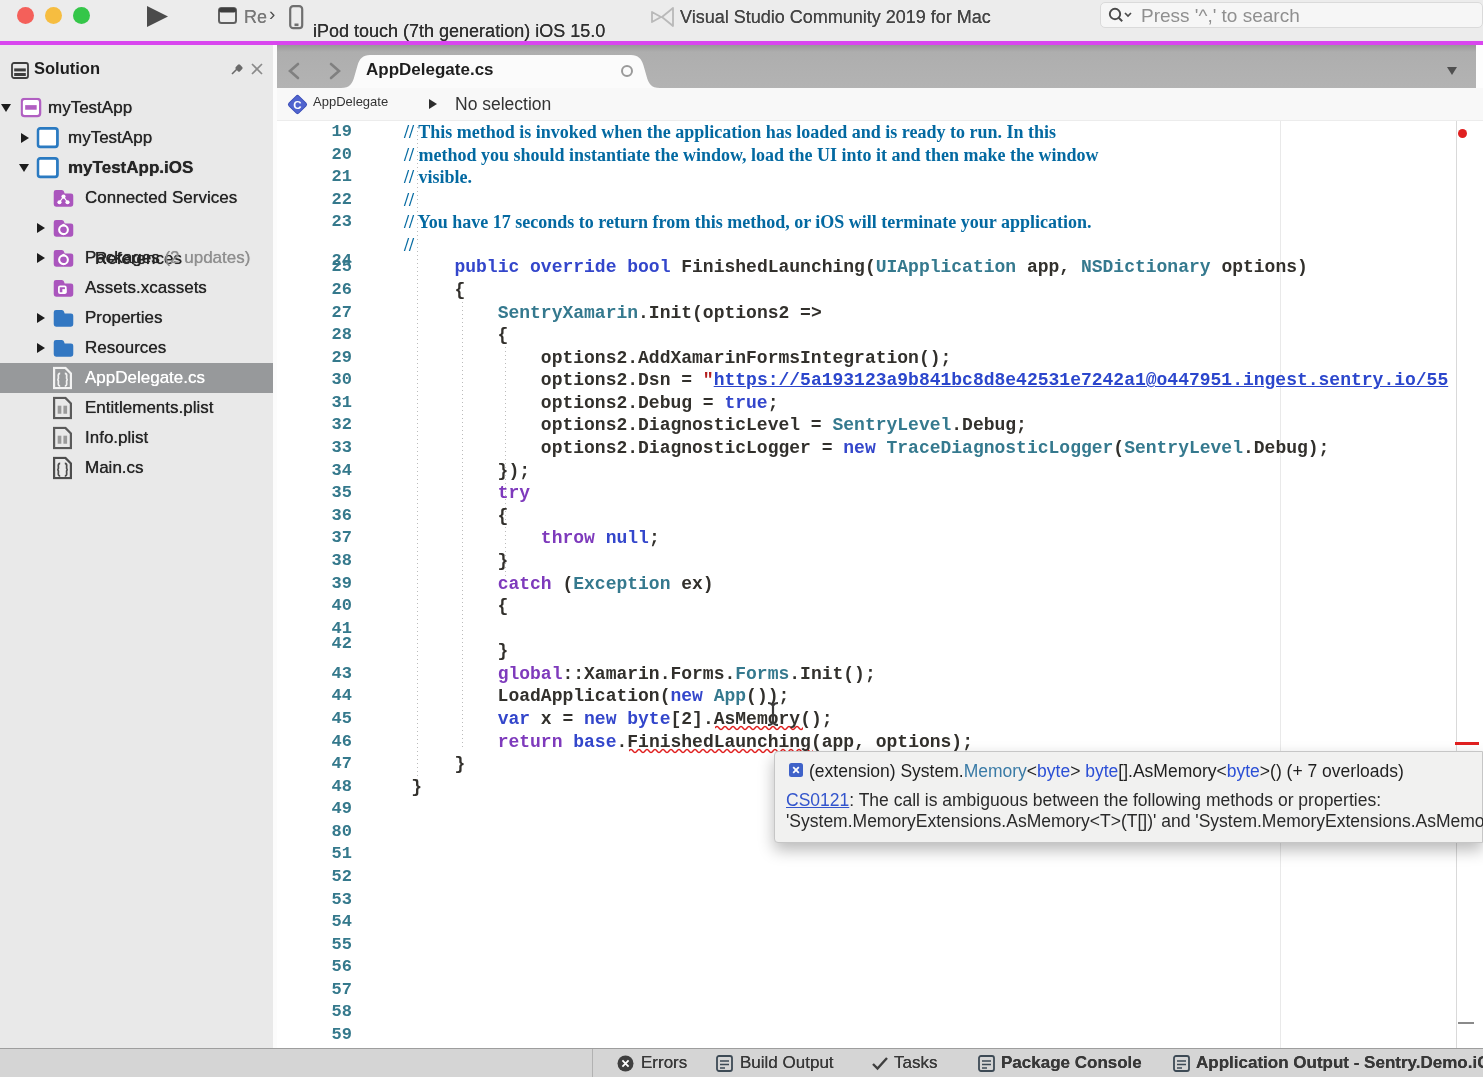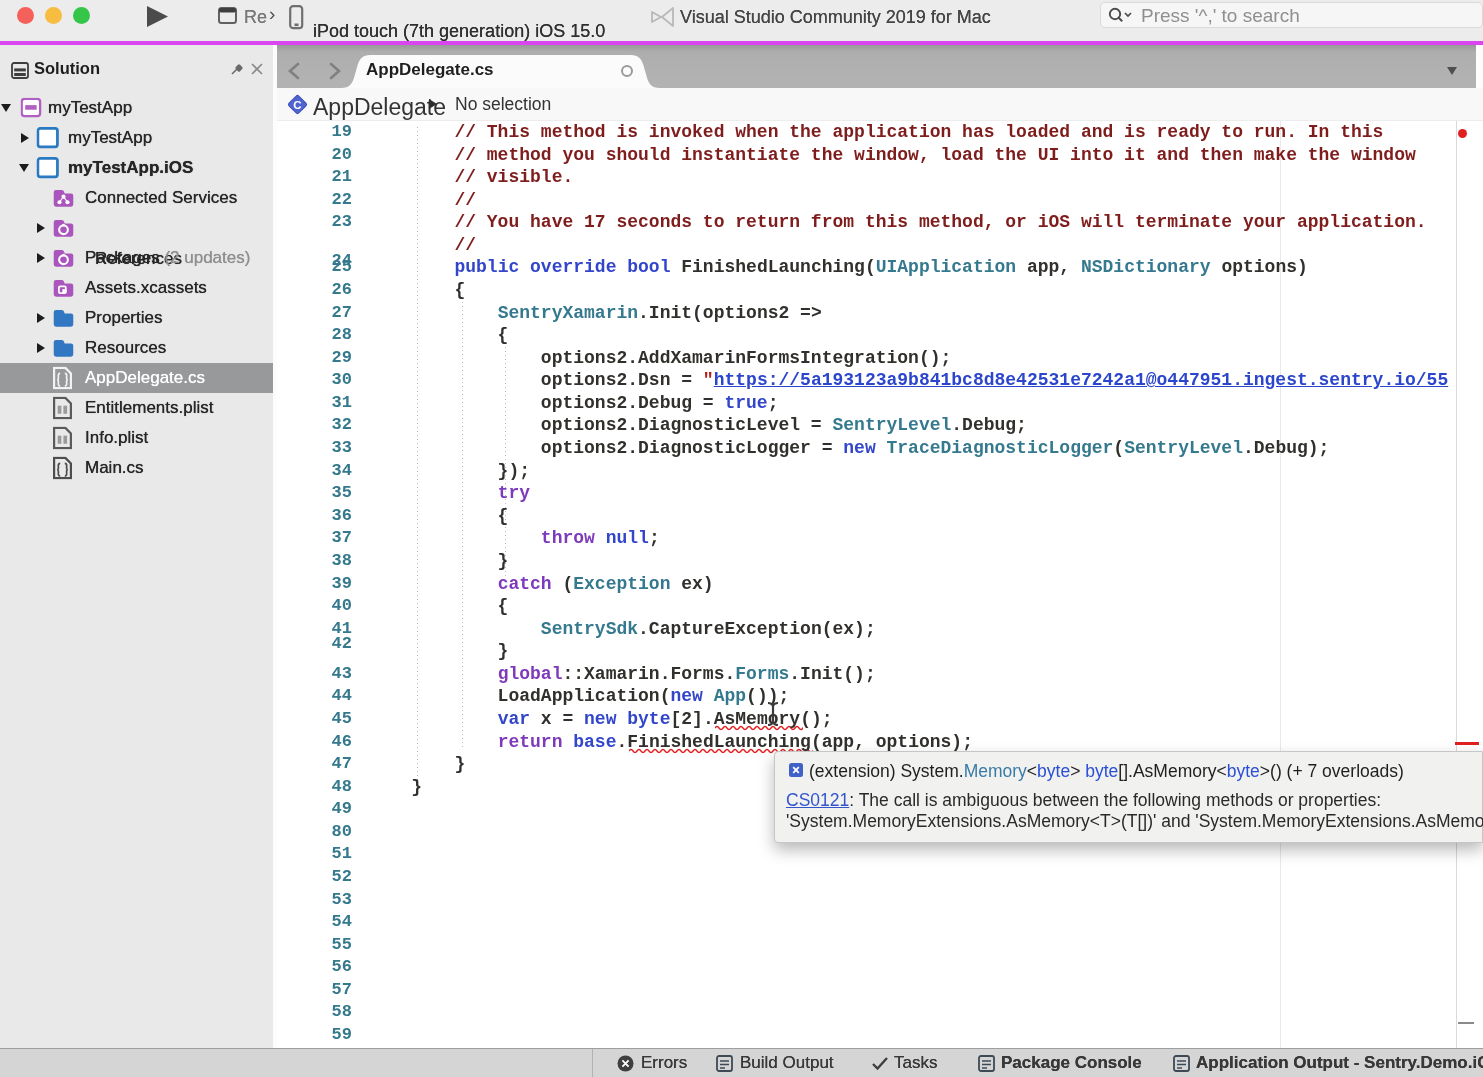--- a/index.html
+++ b/index.html
@@ -19,21 +19,21 @@
   .ar { border-left:8px solid #1c1c1c; border-top:5.5px solid transparent; border-bottom:5.5px solid transparent; }
   .ad { border-top:8px solid #1c1c1c; border-left:5.5px solid transparent; border-right:5.5px solid transparent; }
   
   #tabbar { left:277px; top:45px; width:1199px; height:43px; background:linear-gradient(#989898 0px,#aeaeae 7px,#b3b3b3 100%); }
   
   #crumb { left:277px; top:88px; width:1206px; height:33px; background:#f8f8f8; border-bottom:1px solid #ececec; }
   
   #code { left:277px; top:121px; width:1206px; height:927px; background:#fff; }
   .cl { position:absolute; left:0; white-space:pre; font-family:"Liberation Mono", monospace; font-size:18px; font-weight:bold; line-height:22.575px; height:22.575px; color:#32302c; }
   .num { position:absolute; width:75px; left:0; text-align:right; font-family:"Liberation Mono", monospace; font-size:17px; font-weight:bold; line-height:22.575px; height:22.575px; color:#35798c; }
-  .c { color:#7f1d1d; } .k { color:#3346cb; } .f { color:#7e3abc; }
+  .c { color:#0369a1;font-family:Liberation Serif, serif; } .k { color:#3346cb; } .f { color:#7e3abc; }
   .t { color:#35798e; } .s { color:#b42020; }
   .u { color:#2b46cc; text-decoration:underline; }
   .guide { position:absolute; width:1px; background-image:repeating-linear-gradient(to bottom,#bbbbbb 0 1.5px,transparent 1.5px 4px); }
   
   #status { left:0; top:1048px; width:1483px; height:29px; background:#d5d5d5; border-top:1px solid #9e9e9e; overflow:hidden; }
   .sitem { position:absolute; top:0; height:28px; line-height:28px; font-size:17px; color:#383838; white-space:nowrap; text-shadow:0 0 0.6px currentColor; }
   .sbold { font-weight:bold; }
 </style>
 </head>
 <body>
@@ -203,21 +203,21 @@
   <div class="abs" style="left:344px; top:20px; width:12px; height:12px; border:2px solid #9a9a9a; border-radius:50%;"></div>
   <div class="abs" style="left:1170px; top:22px; width:0; height:0; border-top:8px solid #4f4f4f; border-left:5.5px solid transparent; border-right:5.5px solid transparent;"></div>
 </div>
 <div class="abs" style="left:1476px; top:45px; width:7px; height:43px; background:#fdfdfd;"></div>
 
 <div class="abs" id="crumb">
   <svg class="abs" style="left:10px; top:6px;" width="21" height="21">
     <rect x="3.6" y="3.6" width="13.8" height="13.8" rx="1.8" transform="rotate(45 10.5 10.5)" fill="#5064cf" stroke="#3c4fb8" stroke-width="1"></rect>
     <text x="10.5" y="14.8" text-anchor="middle" font-family="Liberation Sans" font-size="11.5px" font-weight="bold" fill="#fff">C</text>
   </svg>
-  <div class="abs" style="left:36px; top:6px; font-size:23px; color:#333;">AppDelegate</div>
+  <div class="abs" style="left:36px; top:6px; font-size:13px; color:#333;">AppDelegate</div>
   <div class="abs" style="left:152px; top:11px; width:0; height:0; border-left:8px solid #2d2d2d; border-top:5px solid transparent; border-bottom:5px solid transparent;"></div>
   <div class="abs" style="left:178px; top:6px; font-size:17.5px; color:#333;">No selection</div>
 </div>
 
 <div class="abs" id="code">
   <div class="guide" style="left:140px; top:6px;  height:655px;"></div>
   <div class="guide" style="left:185px; top:181px; height:446px;"></div>
   <div class="guide" style="left:228px; top:226px; height:232px;"></div>
   <div class="abs" style="left:1003px; top:0; width:1px; height:927px; background:#e9e9e9;"></div>
   <svg class="abs" style="left:438px; top:604px;" width="88" height="7" viewBox="0 0 88 7">
@@ -265,21 +265,20 @@
 <div class="cl" style="left:91px; top:383.775px;">            {</div>
 <div class="num" style="top:406.34999999999997px;">37</div>
 <div class="cl" style="left:91px; top:406.34999999999997px;">                <span class="f">throw</span> <span class="k">null</span>;</div>
 <div class="num" style="top:428.925px;">38</div>
 <div class="cl" style="left:91px; top:428.925px;">            }</div>
 <div class="num" style="top:451.5px;">39</div>
 <div class="cl" style="left:91px; top:451.5px;">            <span class="f">catch</span> (<span class="t">Exception</span> ex)</div>
 <div class="num" style="top:474.075px;">40</div>
 <div class="cl" style="left:91px; top:474.075px;">            {</div>
 <div class="num" style="top:496.65px;">41</div>
-<div class="cl" style="left:91px; top:496.65px;">                <span class="t">SentrySdk</span>.CaptureException(ex);</div>
 <div class="num" style="top:512px;">42</div>
 <div class="cl" style="left:91px; top:519.225px;">            }</div>
 <div class="num" style="top:541.8px;">43</div>
 <div class="cl" style="left:91px; top:541.8px;">            <span class="f">global</span>::Xamarin.Forms.<span class="t">Forms</span>.Init();</div>
 <div class="num" style="top:564.375px;">44</div>
 <div class="cl" style="left:91px; top:564.375px;">            LoadApplication(<span class="k">new</span> <span class="t">App</span>());</div>
 <div class="num" style="top:586.9499999999999px;">45</div>
 <div class="cl" style="left:91px; top:586.9499999999999px;">            <span class="k">var</span> x = <span class="k">new</span> <span class="k">byte</span>[2].<span class="sq">AsMemory</span>();</div>
 <div class="num" style="top:609.525px;">46</div>
 <div class="cl" style="left:91px; top:609.525px;">            <span class="f">return</span> <span class="k">base</span>.<span class="sq2">FinishedLaunching</span>(app, options);</div>

